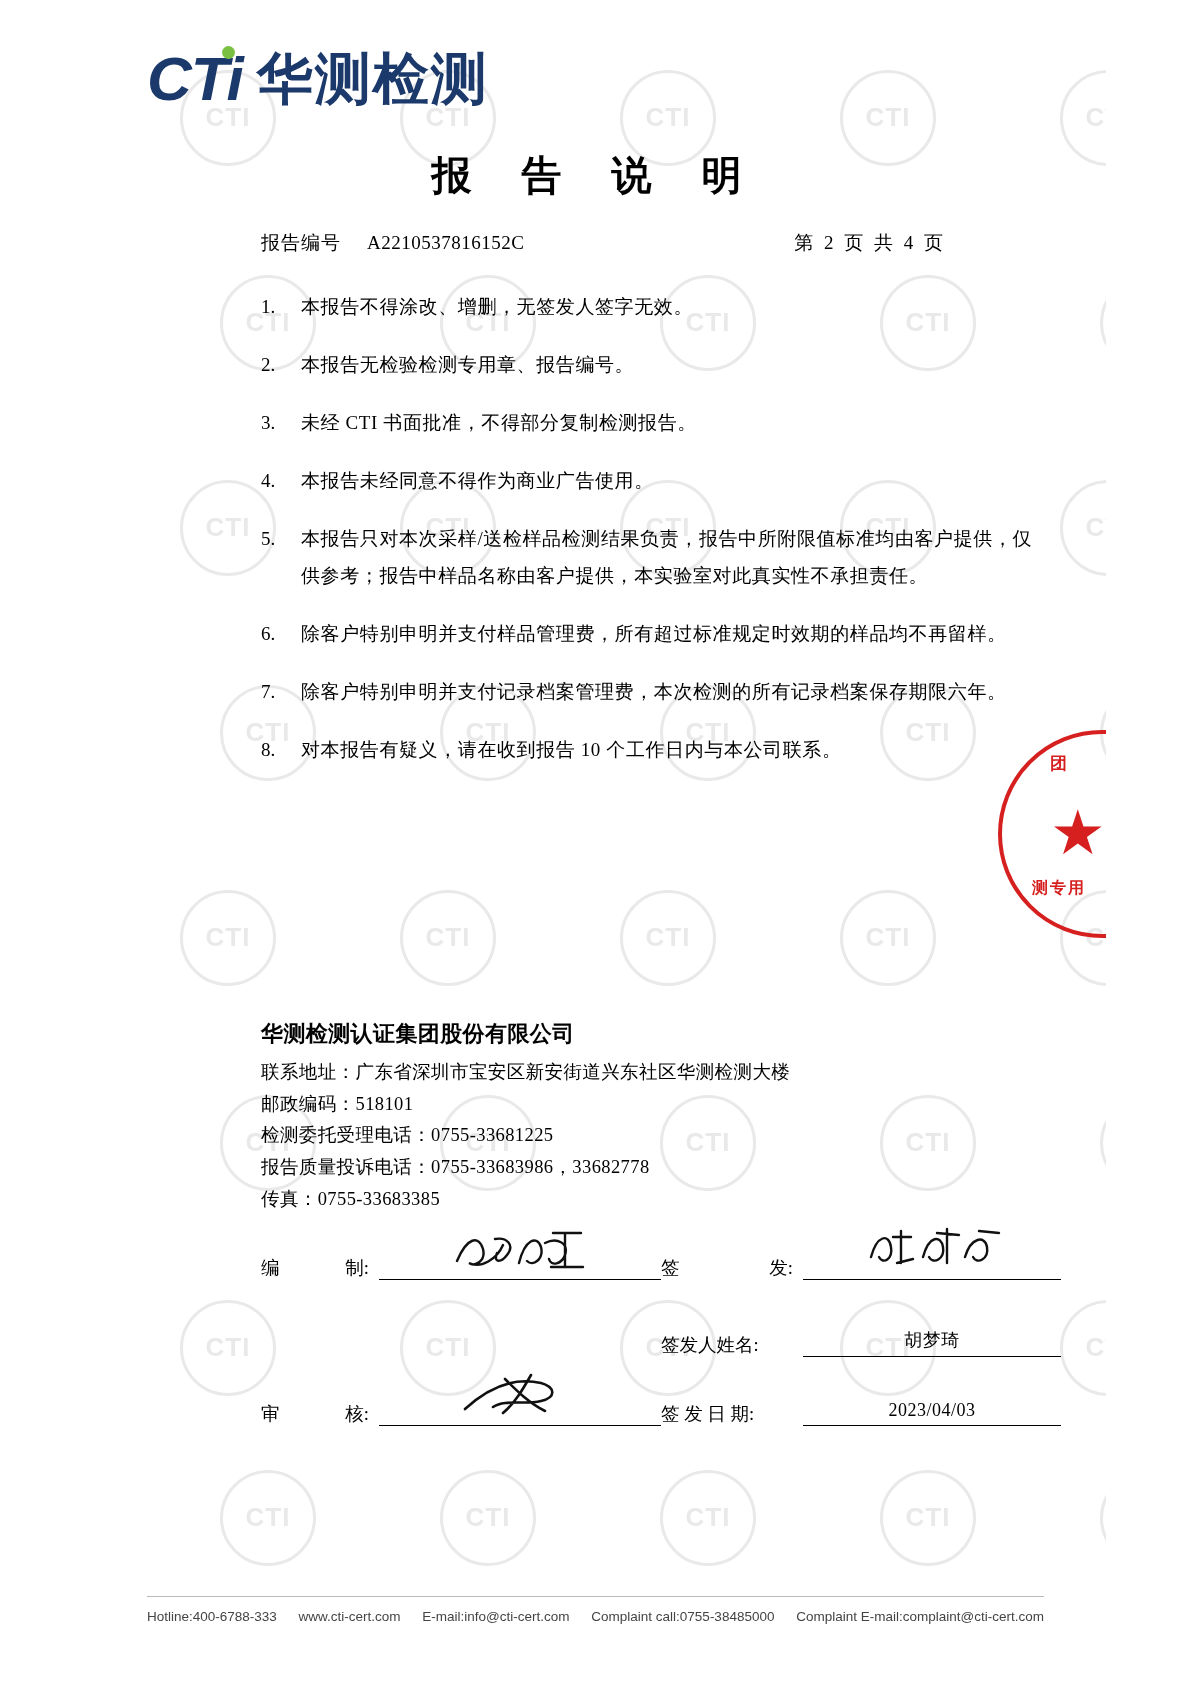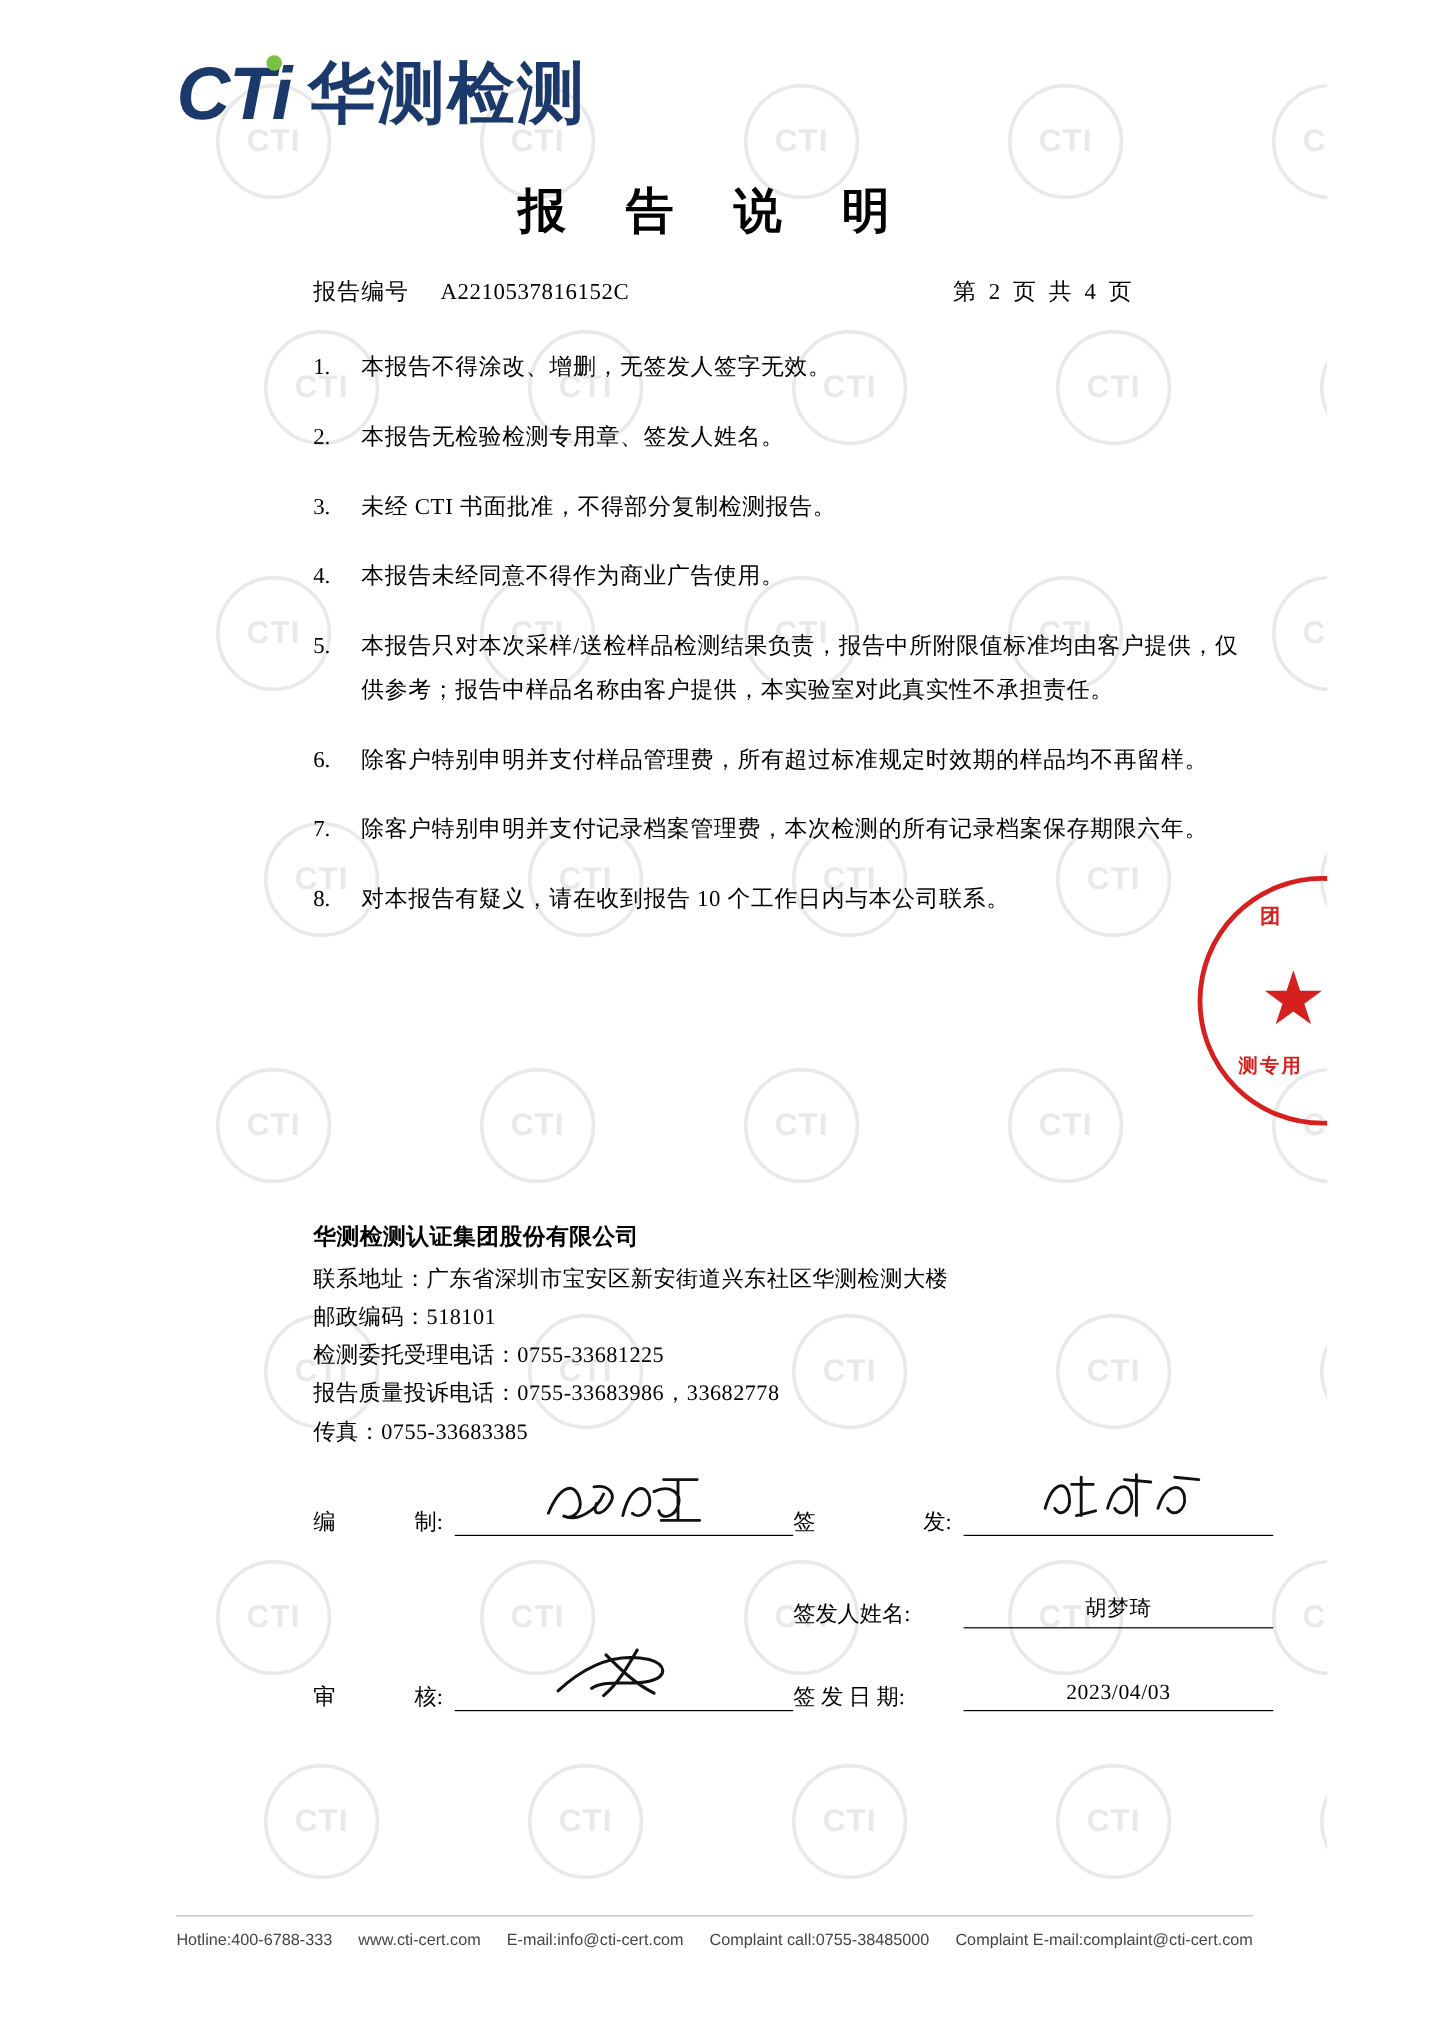--- a/index.html
+++ b/index.html
@@ -147,21 +147,21 @@
     left: 176px;
     top: 1015px;
     z-index: 3;
     font-size: 18.5px;
     line-height: 1.72;
     letter-spacing: 0.4px;
   }
   .company .name {
     font-family: "DejaVu Sans", "Liberation Sans", sans-serif;
     font-weight: bold;
-    font-size: 19px;
+    font-size: 22px;
     margin-bottom: 4px;
   }
 
   
   .sign-area {
     position: absolute;
     left: 176px;
     top: 1245px;
     width: 830px;
     z-index: 3;
@@ -415,21 +415,21 @@
     <div class="meta-right">第 2 页 共 4 页</div>
   </div>
 
   <div class="clauses">
     <div class="clause">
       <div class="num">1.</div>
       <div class="txt">本报告不得涂改、增删，无签发人签字无效。</div>
     </div>
     <div class="clause">
       <div class="num">2.</div>
-      <div class="txt">本报告无检验检测专用章、签发人姓名。</div>
+      <div class="txt">本报告无检验检测专用章、报告编号。</div>
     </div>
     <div class="clause">
       <div class="num">3.</div>
       <div class="txt">未经 CTI 书面批准，不得部分复制检测报告。</div>
     </div>
     <div class="clause">
       <div class="num">4.</div>
       <div class="txt">本报告未经同意不得作为商业广告使用。</div>
     </div>
     <div class="clause">

